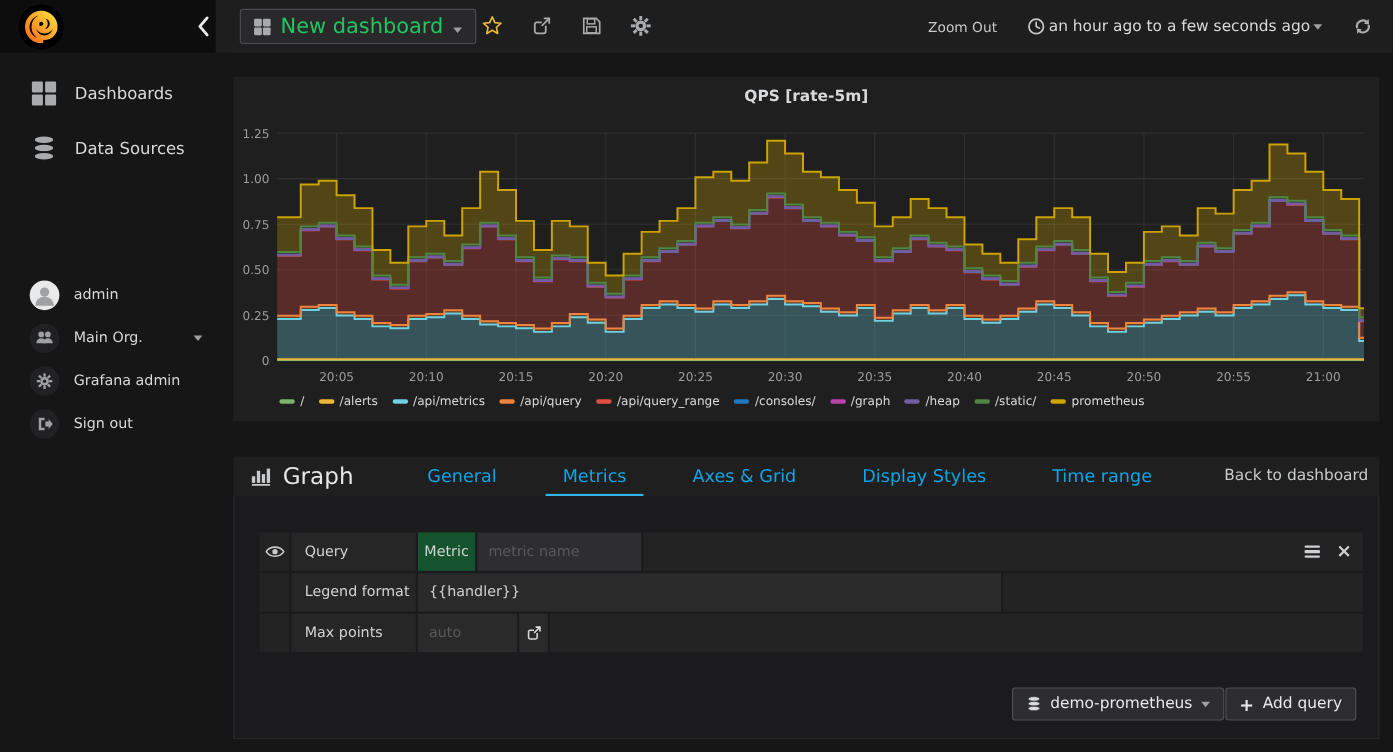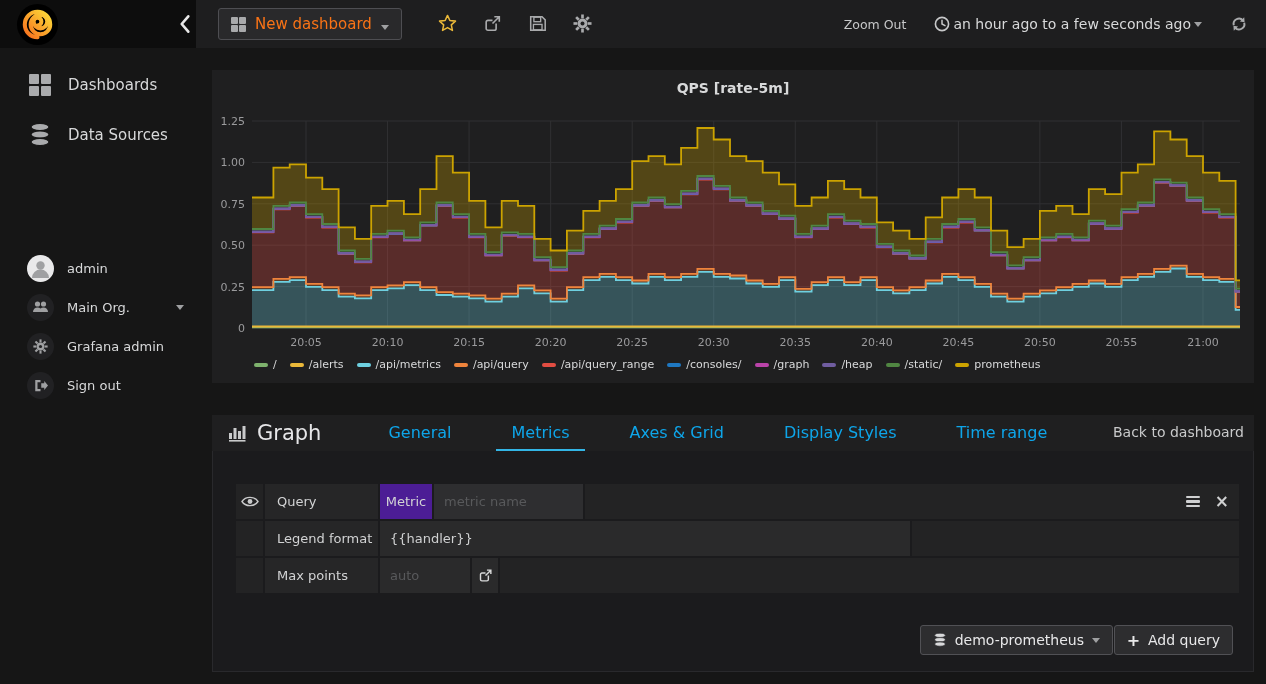--- a/index.html
+++ b/index.html
@@ -7,21 +7,21 @@
     font-family:"DejaVu Sans","Liberation Sans",sans-serif; color:#d8d9da; }
 
   
   #header { position:absolute; left:0; top:0; width:1266px; height:48px; background:#1e1e1f; }
   #header-left { position:absolute; left:0; top:0; width:196px; height:48px; background:#0d0d0d; }
   #logo { position:absolute; left:16px; top:3px; width:43px; height:43px; cursor:pointer; }
   #collapse { position:absolute; left:176px; top:13px; width:18px; height:22px; cursor:pointer; }
   #dash-btn { position:absolute; left:218px; top:8px; height:32px; background:#29292b;
     border:1px solid #4e4e52; border-radius:3px; display:flex; align-items:center;
     padding:0 12px; gap:9px; cursor:pointer; }
-  #dash-btn .lbl { font-size:15px; color:#f97316; }
+  #dash-btn .lbl { font-size:19px; color:#22c55e; }
   .grid-icon { width:15px; height:15px; display:grid; grid-template-columns:7px 7px; grid-template-rows:7px 7px; gap:1px; }
   .grid-icon span { background:#a9aaac; border-radius:1px; }
   .caret { width:0; height:0; border-left:4px solid transparent; border-right:4px solid transparent; border-top:5px solid #9fa0a2; display:inline-block; }
   #nav-icons { position:absolute; left:438px; top:14px; display:flex; gap:26px; align-items:center; }
   #nav-icons .nicon { width:19px; height:19px; cursor:pointer; }
   #nav-right { position:absolute; right:18px; top:0; height:48px; display:flex; align-items:center; gap:28px; }
   #zoom-out { font-size:12.5px; color:#c7c8c9; cursor:pointer; }
   #timepicker { display:flex; align-items:center; gap:3px; font-size:14px; color:#d8d9da; cursor:pointer; }
   #refresh-btn { width:18px; height:18px; cursor:pointer; }
 
@@ -56,21 +56,21 @@
   #qtable { position:absolute; left:23px; top:33px; width:1003px; }
   .qrow { display:flex; height:35px; margin-bottom:2px; }
   .qc { display:flex; align-items:center; margin-right:2px; }
   .qc:last-child { margin-right:0; }
   .c-eye { width:27px; background:#232324; justify-content:center; }
   .c-label { width:113px; background:#262627; padding-left:12px; font-size:13px; color:#d2d3d4; }
   .c-input { background:#2a2a2b; }
   .c-input input { width:100%; height:100%; background:transparent; border:none; outline:none;
     color:#cfd0d1; font-size:13px; padding:0 10px; font-family:"DejaVu Sans","Liberation Sans",sans-serif; }
   .c-input input::placeholder { color:#58595b; }
-  .c-metric-label { width:52px; background:#4c1d95; justify-content:center; font-size:13px; color:#d2d3d4; }
+  .c-metric-label { width:52px; background:#14532d; justify-content:center; font-size:13px; color:#d2d3d4; }
   .c-metric-input { width:149px; background:#2e2e30; }
   .c-fill { flex:1; background:#232324; justify-content:flex-end; padding-right:10px; gap:15px; }
   .burger { width:14px; height:11px; display:flex; flex-direction:column; justify-content:space-between; cursor:pointer; }
   .burger div { height:2.4px; background:#cfd0d1; border-radius:1px; }
   .xclose { font-size:17px; font-weight:bold; color:#cfd0d1; cursor:pointer; line-height:1; }
   .share-cell { width:26px; background:#2a2a2b; justify-content:center; cursor:pointer; }
 
   .footer-btn { position:absolute; bottom:16px; height:30px; background:#2d2d2f; border:1px solid #515155;
     border-radius:3px; display:flex; align-items:center; gap:8px; padding:0 12px; font-size:14px; color:#e8e8e9; cursor:pointer; }
   #ds-btn { right:140px; }

